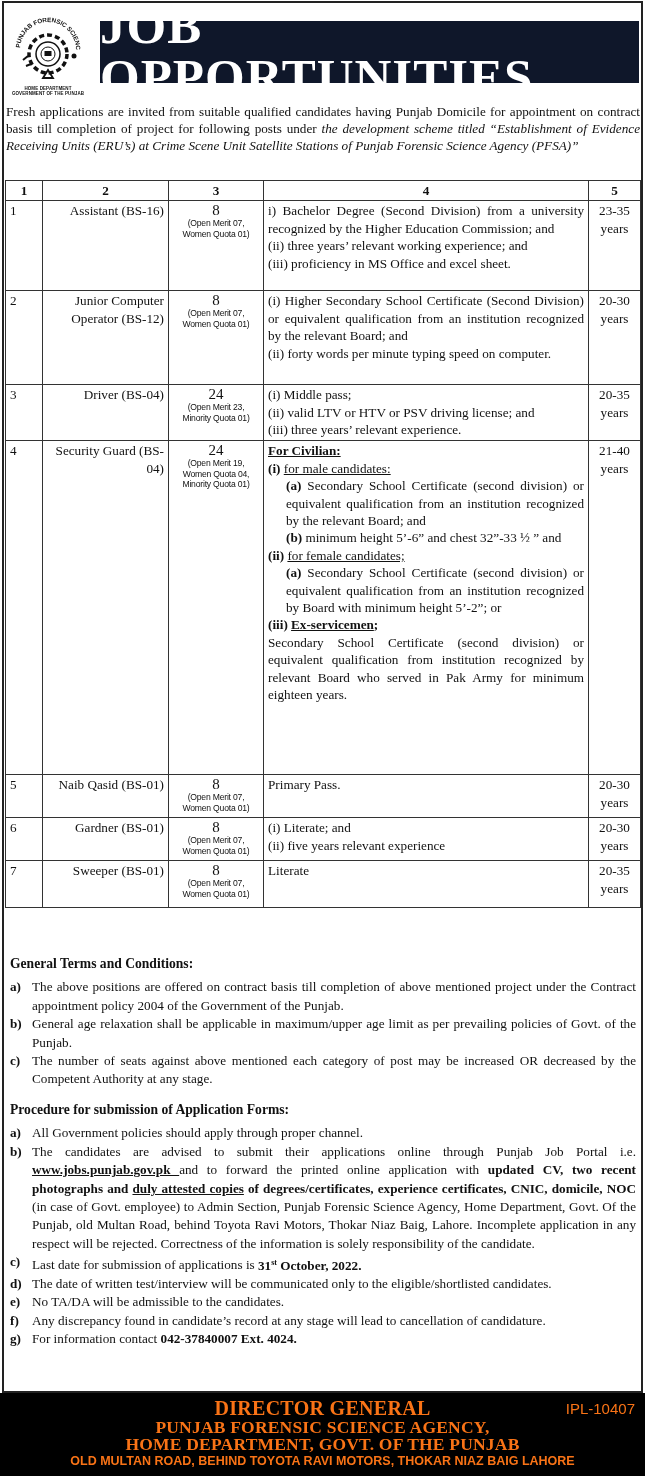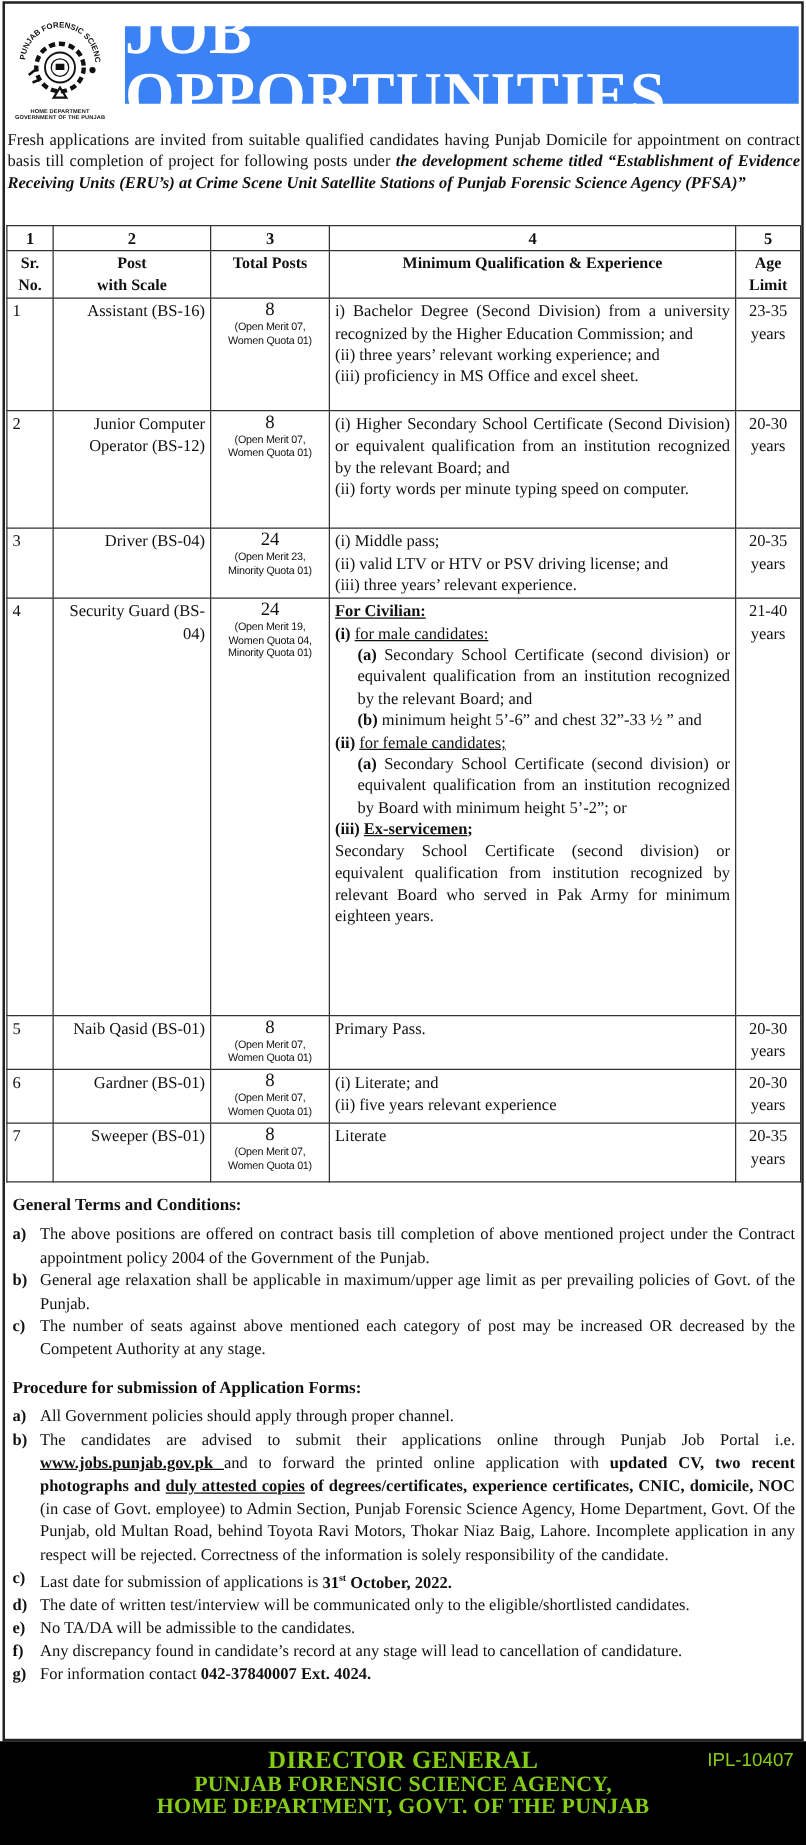--- a/index.html
+++ b/index.html
@@ -15,29 +15,29 @@
   .logo {
     position: absolute; left: 8px; top: 8px; width: 80px; height: 90px;
   }
   .logo svg { width: 80px; height: 78px; display: block; }
   .logo-caption {
     font-family: "Liberation Sans", sans-serif; font-size: 4.5px; font-weight: bold;
     text-align: center; line-height: 5px; letter-spacing: 0.1px;
   }
   .banner {
     position: absolute; left: 100px; top: 21px; width: 539px; height: 62px;
-    background: #3b82f6; color: #fff; display: flex; align-items: center; justify-content: center;
+    background: #0f172a; color: #fff; display: flex; align-items: center; justify-content: center;
     font-family: "Liberation Serif", serif; font-size: 51px; font-weight: bold; letter-spacing: 1px;
     line-height: 1;
   }
   .intro {
     position: absolute; left: 6px; top: 103px; width: 634px;
     font-size: 13.2px; line-height: 17.2px; text-align: justify;
   }
-  .intro b i, .intro .bi { font-weight: bold; font-style: italic; }
+  .intro b i, .intro .bi { font-weight: normal; font-style: italic; }
   table.jobs {
     position: absolute; left: 5px; top: 180px; width: 635px;
     border-collapse: collapse; table-layout: fixed; font-size: 13.2px;
   }
   table.jobs td, table.jobs th {
     border: 1.5px solid #333; vertical-align: top; padding: 1px 4px;
     line-height: 17.4px;
   }
   table.jobs th { font-weight: bold; text-align: center; }
   .num-row th { height: 20px; line-height: 17px; }
@@ -59,21 +59,21 @@
   .section {
     position: absolute; left: 10px; width: 626px; font-size: 13.2px; line-height: 18.4px;
   }
   .section h3 { font-size: 13.6px; font-weight: bold; margin-bottom: 5px; }
   .item { display: flex; text-align: justify; }
   .item .lbl { width: 22px; flex: none; font-weight: bold; }
   .item .txt { flex: 1; }
   .item b { font-weight: bold; }
   .footer {
     position: absolute; left: 0; top: 1393px; width: 645px; height: 83px;
-    background: #000; color: #84cc16; text-align: center;
+    background: #000; color: #f97316; text-align: center;
   }
   .footer .l1 { font-size: 20px; font-weight: bold; line-height: 21px; padding-top: 5px; letter-spacing: 0.3px; }
   .footer .l2 { font-size: 17.5px; font-weight: bold; line-height: 17px; letter-spacing: 0.2px; }
   .footer .l3 { font-size: 17.5px; font-weight: bold; line-height: 17px; letter-spacing: 0.2px; }
   .footer .l4 { font-size: 12.5px; font-weight: bold; line-height: 16px; font-family: "Liberation Sans", sans-serif; }
   .footer .ipl {
     position: absolute; right: 10px; top: 7px; font-family: Liberation Sans, sans-serif;
     font-size: 15px; font-weight: normal;
   }
 </style>
@@ -117,27 +117,20 @@
       <col class="c5">
     </colgroup>
   <tbody>
       <tr class="num-row">
     <th>1</th>
     <th>2</th>
     <th>3</th>
     <th>4</th>
     <th>5</th>
   </tr>
-  <tr class="hdr-row">
-    <th><span>Sr.</span><br><span>No.</span></th>
-    <th><span>Post</span><br><span>with Scale</span></th>
-    <th>Total Posts</th>
-    <th>Minimum Qualification &amp; Experience</th>
-    <th><span>Age</span><br><span>Limit</span></th>
-  </tr>
 
   <tr style="height:90px">
     <td class="sr">1</td>
     <td class="post">Assistant (BS-16)</td>
     <td class="posts">
           <span class="posts-count">8</span>
           <span class="posts-breakdown">(Open Merit 07, Women Quota 01)</span>
         </td>
     <td class="qual">
       <div>i)  Bachelor Degree (Second Division) from  a university recognized by the Higher Education Commission; and</div>
@@ -283,14 +276,15 @@
   <div class="item">
       <span class="lbl">g)</span>
       <span class="txt"><span>For information contact </span><b>042-37840007 Ext. 4024.</b></span>
     </div>
 </div>
 
 <div class="footer">
   <div class="l1">DIRECTOR GENERAL</div>
   <div class="l2">PUNJAB FORENSIC SCIENCE AGENCY,</div>
   <div class="l3">HOME DEPARTMENT, GOVT. OF THE PUNJAB</div>
+  <div class="l4">OLD MULTAN ROAD, BEHIND TOYOTA RAVI MOTORS, THOKAR NIAZ BAIG LAHORE</div>
   <div class="ipl">IPL-10407</div>
 </div>
 
 </body></html>

